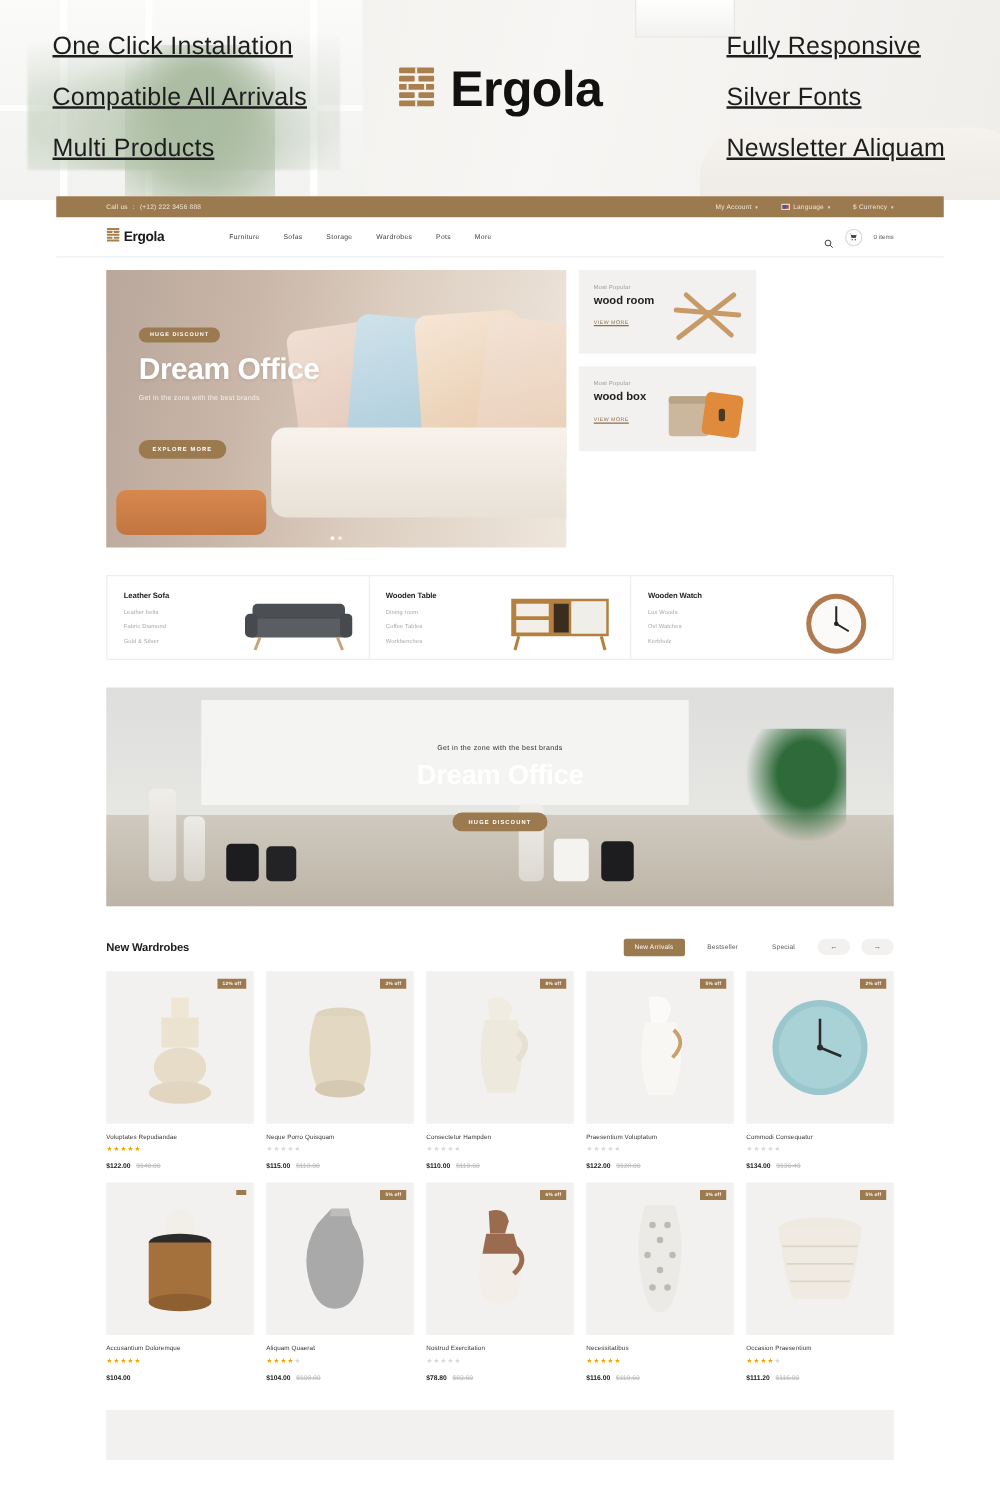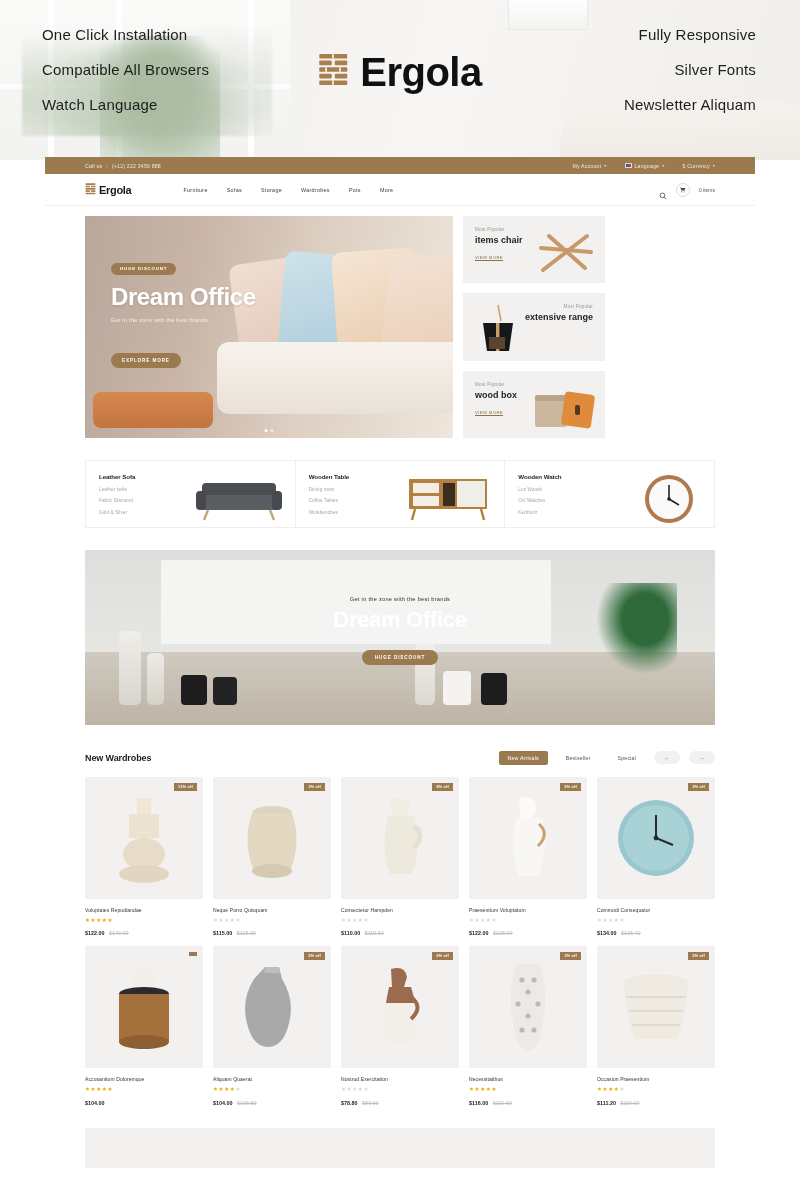--- a/index.html
+++ b/index.html
@@ -53,24 +53,24 @@
     border:1px solid #e8e8e6; border-top:none;
   }
   .sofa-blob{
     position:absolute; right:-20px; bottom:-34px; width:260px; height:92px;
     background:linear-gradient(180deg,#f6f3ef,#e9e5de);
     border-radius:40px 40px 0 0; opacity:.85;
   }
 
   .promo-col { position: absolute; top: 26px; }
   .promo-col.left { left: 42px; }
-  .promo-col.right { right: 44px; text-align: right; }
+  .promo-col.right { right: 44px; text-align: left; }
   .promo-line {
-    font-size: 15px; color: #1d1d1d; letter-spacing: .2px;
-    margin-bottom: 18px; white-space: nowrap;
+    font-size: 20px; color: #1d1d1d; letter-spacing: .2px;
+    margin-bottom: 18px; white-space: nowrap; text-decoration: underline;
   }
   .brand-center {
     position: absolute; left: 50%; top: 52px; transform: translateX(-50%);
     display: flex; align-items: center; gap: 12px;
   }
   .logo-mark { display:block; }
   .brand-name {
     font-size: 40px; font-weight: 700; color: #111111; letter-spacing: -.5px;
     line-height: 1;
   }
@@ -218,22 +218,22 @@
 
 <div class="promo-hero">
   <div class="win"></div>
   <div class="glassgreen"></div>
   <div class="plant"></div>
   <div class="ceiling-lamp"></div>
   <div class="sofa-blob"></div>
 
   <div class="promo-col left">
     <div class="promo-line">One Click Installation</div>
-    <div class="promo-line">Compatible All Browsers</div>
-    <div class="promo-line">Watch Language</div>
+    <div class="promo-line">Compatible All Arrivals</div>
+    <div class="promo-line">Multi Products</div>
   </div>
 
   <div class="promo-col right">
     <div class="promo-line">Fully Responsive</div>
     <div class="promo-line">Silver Fonts</div>
     <div class="promo-line">Newsletter Aliquam</div>
   </div>
 
   <div class="brand-center">
     <span class="logo-mark">
@@ -346,45 +346,33 @@
       <div class="dots">
         <span class="dot active"></span>
         <span class="dot"></span>
       </div>
     </div>
 
     <div class="promos">
 
       <div class="pcard">
         <div class="pc-k">Most Popular</div>
-        <div class="pc-t">items chair</div>
+        <div class="pc-t">wood room</div>
         <div class="pc-l">VIEW MORE</div>
         <span style="position:absolute;right:8px;top:12px;">
           <svg width="62" height="46" viewBox="0 0 62 46">
             <g stroke="#c79a68" stroke-width="4" stroke-linecap="round" fill="none">
               <line x1="8" y1="42" x2="52" y2="8"></line>
               <line x1="14" y1="8" x2="50" y2="40"></line>
               <line x1="6" y1="20" x2="56" y2="24"></line>
             </g>
           </svg>
         </span>
       </div>
 
-      <div class="pcard alt">
-        <div class="pc-k">Most Popular</div>
-        <div class="pc-t">extensive range</div>
-        <span style="position:absolute;left:12px;top:10px;">
-          <svg width="46" height="52" viewBox="0 0 46 52">
-            <line x1="23" y1="2" x2="26" y2="18" stroke="#c9a06a" stroke-width="1.6"></line>
-            <path d="M8 20 H38 L34 48 H12 Z" fill="#17171a"></path>
-            <rect x="21" y="20" width="3.4" height="28" fill="#c9a06a"></rect>
-            <rect x="14" y="34" width="16" height="12" fill="#5a4430"></rect>
-          </svg>
-        </span>
-      </div>
 
       <div class="pcard">
         <div class="pc-k">Most Popular</div>
         <div class="pc-t">wood box</div>
         <div class="pc-l">VIEW MORE</div>
         <span style="position:absolute;right:6px;top:14px;">
           <svg width="66" height="48" viewBox="0 0 66 48">
             <rect x="2" y="10" width="32" height="32" rx="3" fill="#cbb79e"></rect>
             <rect x="2" y="10" width="32" height="6" rx="2" fill="#b9a389"></rect>
             <rect x="30" y="8" width="30" height="34" rx="4" fill="#e08a3c" transform="rotate(8 45 25)"></rect>

